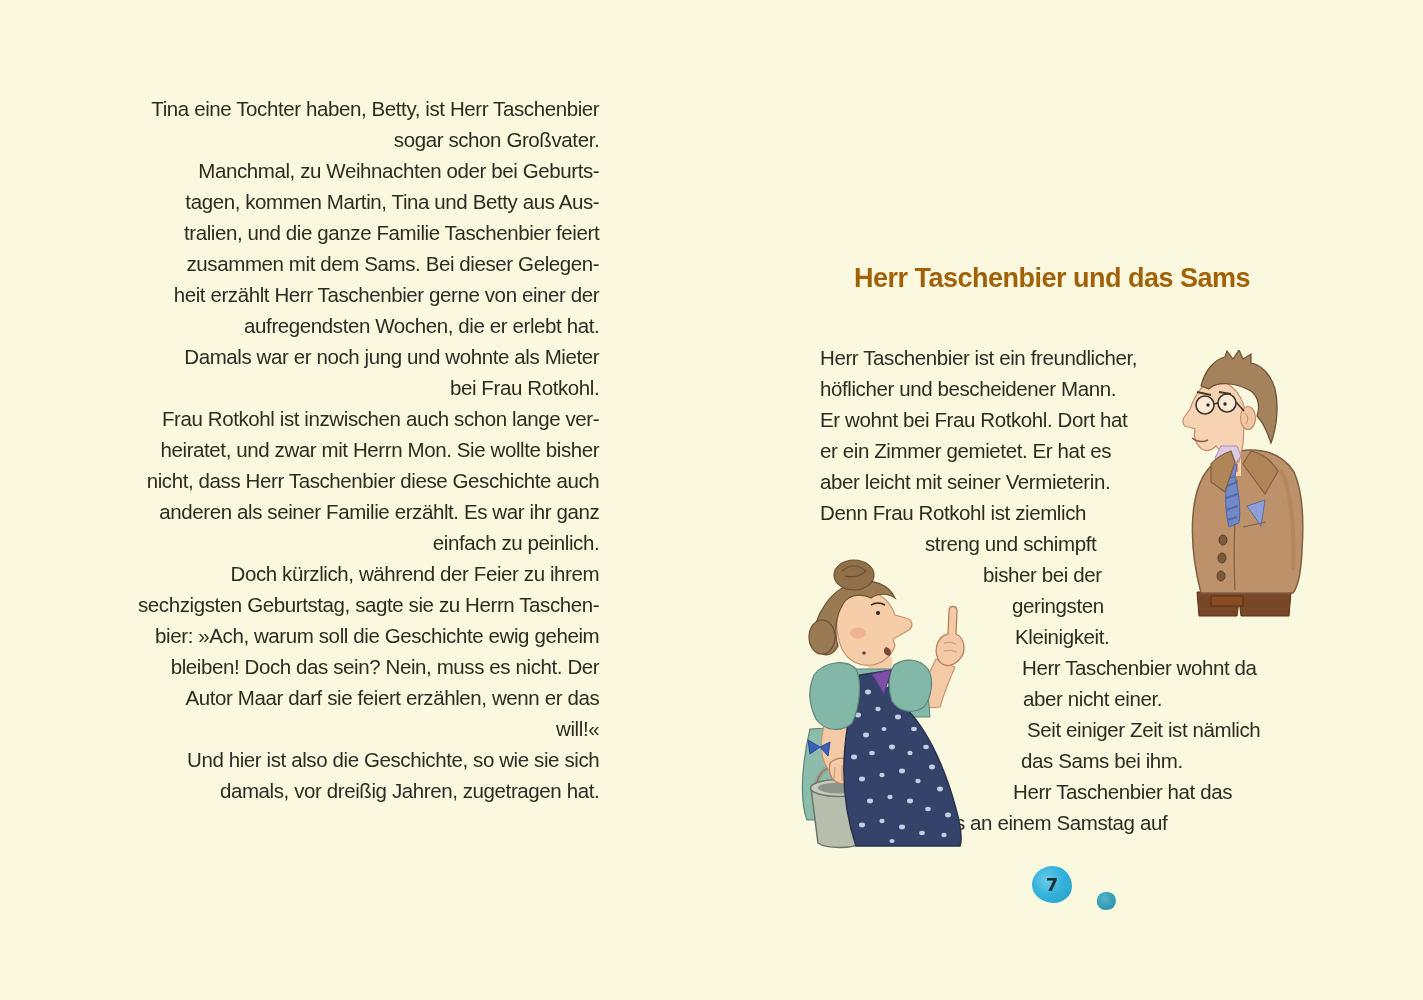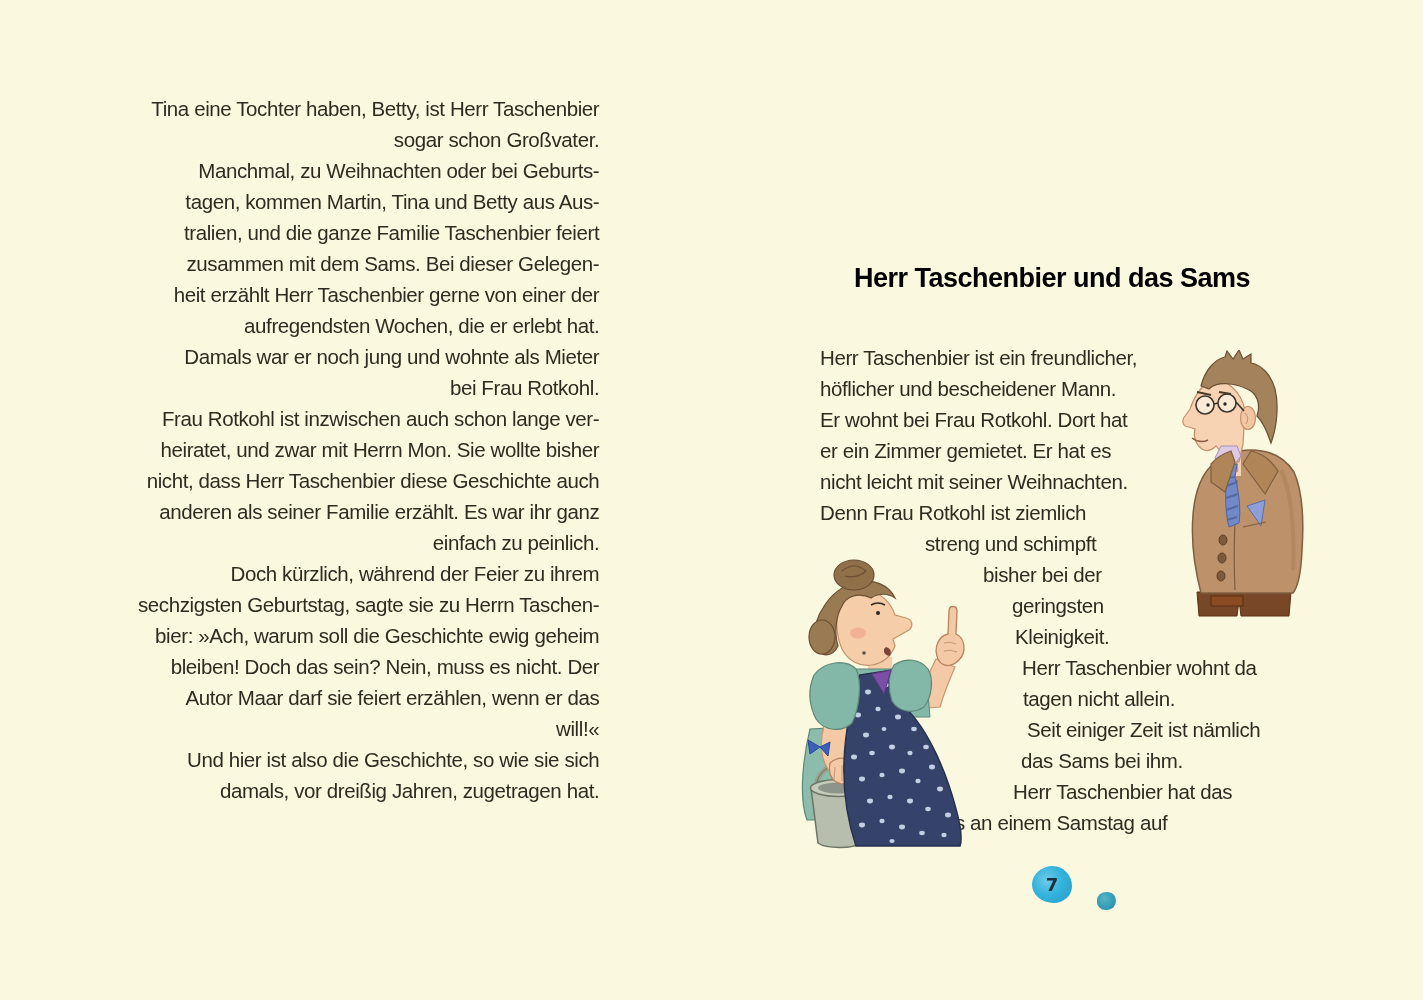--- a/index.html
+++ b/index.html
@@ -90,35 +90,35 @@
         <div class="line">bleiben! Doch das sein? Nein, muss es nicht. Der</div>
         <div class="line">Autor Maar darf sie feiert erzählen, wenn er das</div>
         <div class="line">will!«</div>
         <div class="line">Und hier ist also die Geschichte, so wie sie sich</div>
         <div class="line">damals, vor dreißig Jahren, zugetragen hat.</div>
       </div>
   </div>
 
   <div class="page right">
 
-    <h1 class="chapter-title" style="color: #000000;">Herr Taschenbier und das Sams</h1>
+    <h1 class="chapter-title" style="color: #a16207;">Herr Taschenbier und das Sams</h1>
 
     <div class="body-lines right-lines">
         <div class="line">Herr Taschenbier ist ein freundlicher,</div>
         <div class="line">höflicher und bescheidener Mann.</div>
         <div class="line">Er wohnt bei Frau Rotkohl. Dort hat</div>
         <div class="line">er ein Zimmer gemietet. Er hat es</div>
-        <div class="line">nicht leicht mit seiner Weihnachten.</div>
+        <div class="line">aber leicht mit seiner Vermieterin.</div>
         <div class="line">Denn Frau Rotkohl ist ziemlich</div>
         <div class="line">streng und schimpft</div>
         <div class="line">bisher bei der</div>
         <div class="line">geringsten</div>
         <div class="line">Kleinigkeit.</div>
         <div class="line">Herr Taschenbier wohnt da</div>
-        <div class="line">tagen nicht allein.</div>
+        <div class="line">aber nicht einer.</div>
         <div class="line">Seit einiger Zeit ist nämlich</div>
         <div class="line">das Sams bei ihm.</div>
         <div class="line">Herr Taschenbier hat das</div>
         <div class="line">Sams an einem Samstag auf</div>
       </div>
 
     <svg class="illu illu-woman" width="178" height="295" viewBox="0 0 178 295">
 
       <path d="M12,172 C3,210 2,245 9,263 L50,263 C41,222 43,192 52,170 Z" fill="#8CBCAB" stroke="#5D8878" stroke-width="1.2"></path>
 

